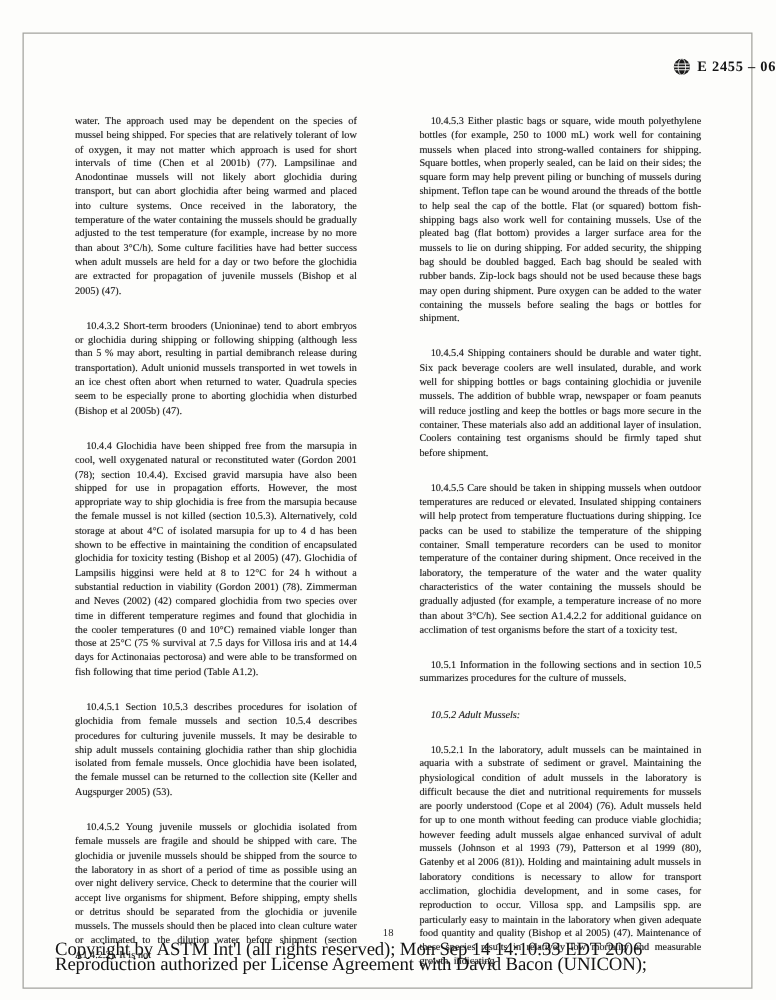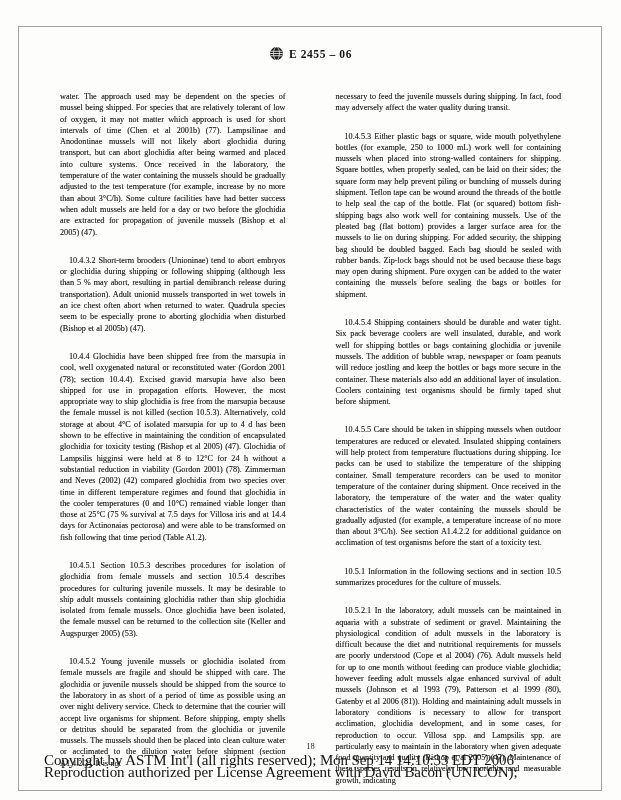--- a/index.html
+++ b/index.html
@@ -26,21 +26,21 @@
     bottom: 9px;
     border: 1px solid #a3a39e;
     pointer-events: none;
   }
   .page-header {
     position: absolute;
     top: 46px;
     left: 0;
     right: 0;
     display: flex;
-    justify-content: center;
+    justify-content: flex-end;
     align-items: center;
     gap: 5px;
   }
   .logo {
     width: 15px;
     height: 15px;
     display: inline-block;
   }
   .designation {
     font-weight: bold;
@@ -112,25 +112,25 @@
 
   <div class="columns">
     <div class="col">
       <p class="cont">water. The approach used may be dependent on the species of mussel being shipped. For species that are relatively tolerant of low of oxygen, it may not matter which approach is used for short intervals of time (Chen et al 2001b) (77). Lampsilinae and Anodontinae mussels will not likely abort glochidia during transport, but can abort glochidia after being warmed and placed into culture systems. Once received in the laboratory, the temperature of the water containing the mussels should be gradually adjusted to the test temperature (for example, increase by no more than about 3°C/h). Some culture facilities have had better success when adult mussels are held for a day or two before the glochidia are extracted for propagation of juvenile mussels (Bishop et al 2005) (47).</p>
       <p class="para">10.4.3.2 Short-term brooders (Unioninae) tend to abort embryos or glochidia during shipping or following shipping (although less than 5 % may abort, resulting in partial demibranch release during transportation). Adult unionid mussels transported in wet towels in an ice chest often abort when returned to water. Quadrula species seem to be especially prone to aborting glochidia when disturbed (Bishop et al 2005b) (47).</p>
       <p class="para">10.4.4 Glochidia have been shipped free from the marsupia in cool, well oxygenated natural or reconstituted water (Gordon 2001 (78); section 10.4.4). Excised gravid marsupia have also been shipped for use in propagation efforts. However, the most appropriate way to ship glochidia is free from the marsupia because the female mussel is not killed (section 10.5.3). Alternatively, cold storage at about 4°C of isolated marsupia for up to 4 d has been shown to be effective in maintaining the condition of encapsulated glochidia for toxicity testing (Bishop et al 2005) (47). Glochidia of Lampsilis higginsi were held at 8 to 12°C for 24 h without a substantial reduction in viability (Gordon 2001) (78). Zimmerman and Neves (2002) (42) compared glochidia from two species over time in different temperature regimes and found that glochidia in the cooler temperatures (0 and 10°C) remained viable longer than those at 25°C (75 % survival at 7.5 days for Villosa iris and at 14.4 days for Actinonaias pectorosa) and were able to be transformed on fish following that time period (Table A1.2).</p>
       <p class="para">10.4.5.1 Section 10.5.3 describes procedures for isolation of glochidia from female mussels and section 10.5.4 describes procedures for culturing juvenile mussels. It may be desirable to ship adult mussels containing glochidia rather than ship glochidia isolated from female mussels. Once glochidia have been isolated, the female mussel can be returned to the collection site (Keller and Augspurger 2005) (53).</p>
       <p class="para">10.4.5.2 Young juvenile mussels or glochidia isolated from female mussels are fragile and should be shipped with care. The glochidia or juvenile mussels should be shipped from the source to the laboratory in as short of a period of time as possible using an over night delivery service. Check to determine that the courier will accept live organisms for shipment. Before shipping, empty shells or detritus should be separated from the glochidia or juvenile mussels. The mussels should then be placed into clean culture water or acclimated to the dilution water before shipment (section A1.4.2.2). It is not</p>
     </div>
     <div class="col">
-      <p class="cont">necessary to feed the juvenile mussels during shipping. In fact, food may adversely affect the water quality during transit.</p>
       <p class="para">10.4.5.3 Either plastic bags or square, wide mouth polyethylene bottles (for example, 250 to 1000 mL) work well for containing mussels when placed into strong-walled containers for shipping. Square bottles, when properly sealed, can be laid on their sides; the square form may help prevent piling or bunching of mussels during shipment. Teflon tape can be wound around the threads of the bottle to help seal the cap of the bottle. Flat (or squared) bottom fish-shipping bags also work well for containing mussels. Use of the pleated bag (flat bottom) provides a larger surface area for the mussels to lie on during shipping. For added security, the shipping bag should be doubled bagged. Each bag should be sealed with rubber bands. Zip-lock bags should not be used because these bags may open during shipment. Pure oxygen can be added to the water containing the mussels before sealing the bags or bottles for shipment.</p>
       <p class="para">10.4.5.4 Shipping containers should be durable and water tight. Six pack beverage coolers are well insulated, durable, and work well for shipping bottles or bags containing glochidia or juvenile mussels. The addition of bubble wrap, newspaper or foam peanuts will reduce jostling and keep the bottles or bags more secure in the container. These materials also add an additional layer of insulation. Coolers containing test organisms should be firmly taped shut before shipment.</p>
       <p class="para">10.4.5.5 Care should be taken in shipping mussels when outdoor temperatures are reduced or elevated. Insulated shipping containers will help protect from temperature fluctuations during shipping. Ice packs can be used to stabilize the temperature of the shipping container. Small temperature recorders can be used to monitor temperature of the container during shipment. Once received in the laboratory, the temperature of the water and the water quality characteristics of the water containing the mussels should be gradually adjusted (for example, a temperature increase of no more than about 3°C/h). See section A1.4.2.2 for additional guidance on acclimation of test organisms before the start of a toxicity test.</p>
       <p class="para">10.5.1 Information in the following sections and in section 10.5 summarizes procedures for the culture of mussels.</p>
+      <p class="para head">10.5.2 Adult Mussels:</p>
       <p class="para">10.5.2.1 In the laboratory, adult mussels can be maintained in aquaria with a substrate of sediment or gravel. Maintaining the physiological condition of adult mussels in the laboratory is difficult because the diet and nutritional requirements for mussels are poorly understood (Cope et al 2004) (76). Adult mussels held for up to one month without feeding can produce viable glochidia; however feeding adult mussels algae enhanced survival of adult mussels (Johnson et al 1993 (79), Patterson et al 1999 (80), Gatenby et al 2006 (81)). Holding and maintaining adult mussels in laboratory conditions is necessary to allow for transport acclimation, glochidia development, and in some cases, for reproduction to occur. Villosa spp. and Lampsilis spp. are particularly easy to maintain in the laboratory when given adequate food quantity and quality (Bishop et al 2005) (47). Maintenance of these species results in relatively low mortality and measurable growth, indicating</p>
     </div>
   </div>
 
   <div class="page-number">18</div>
 
   <div class="copyright">
     <div>Copyright by ASTM Int'l (all rights reserved); Mon Sep 14 14:10:33 EDT 2006</div>
     <div>Reproduction authorized per License Agreement with David Bacon (UNICON);</div>
   </div>

